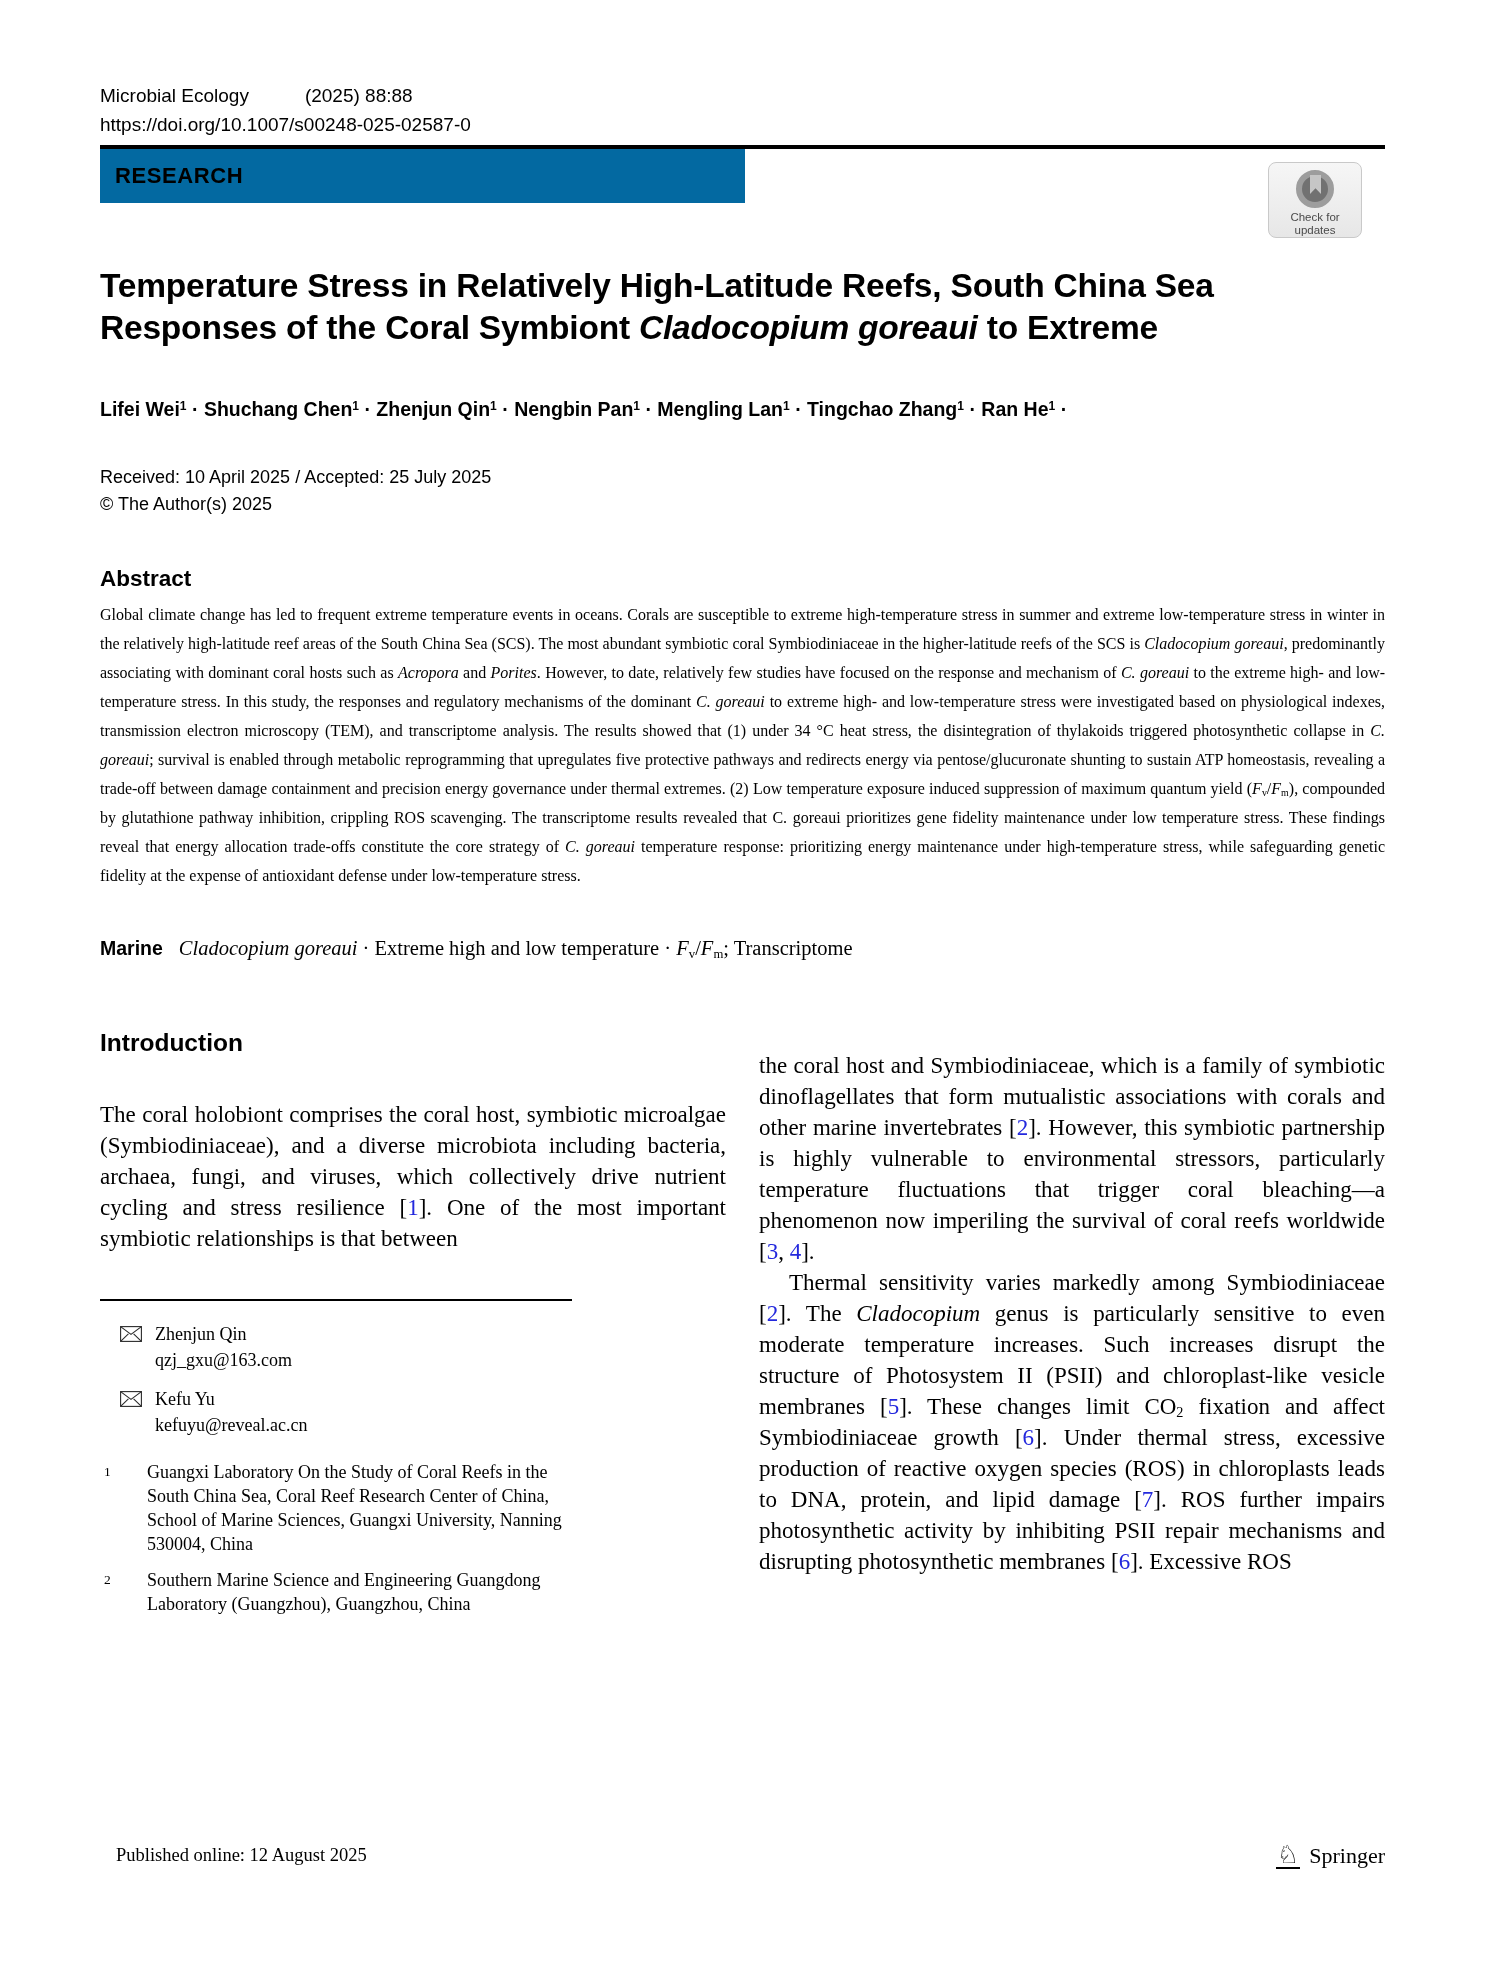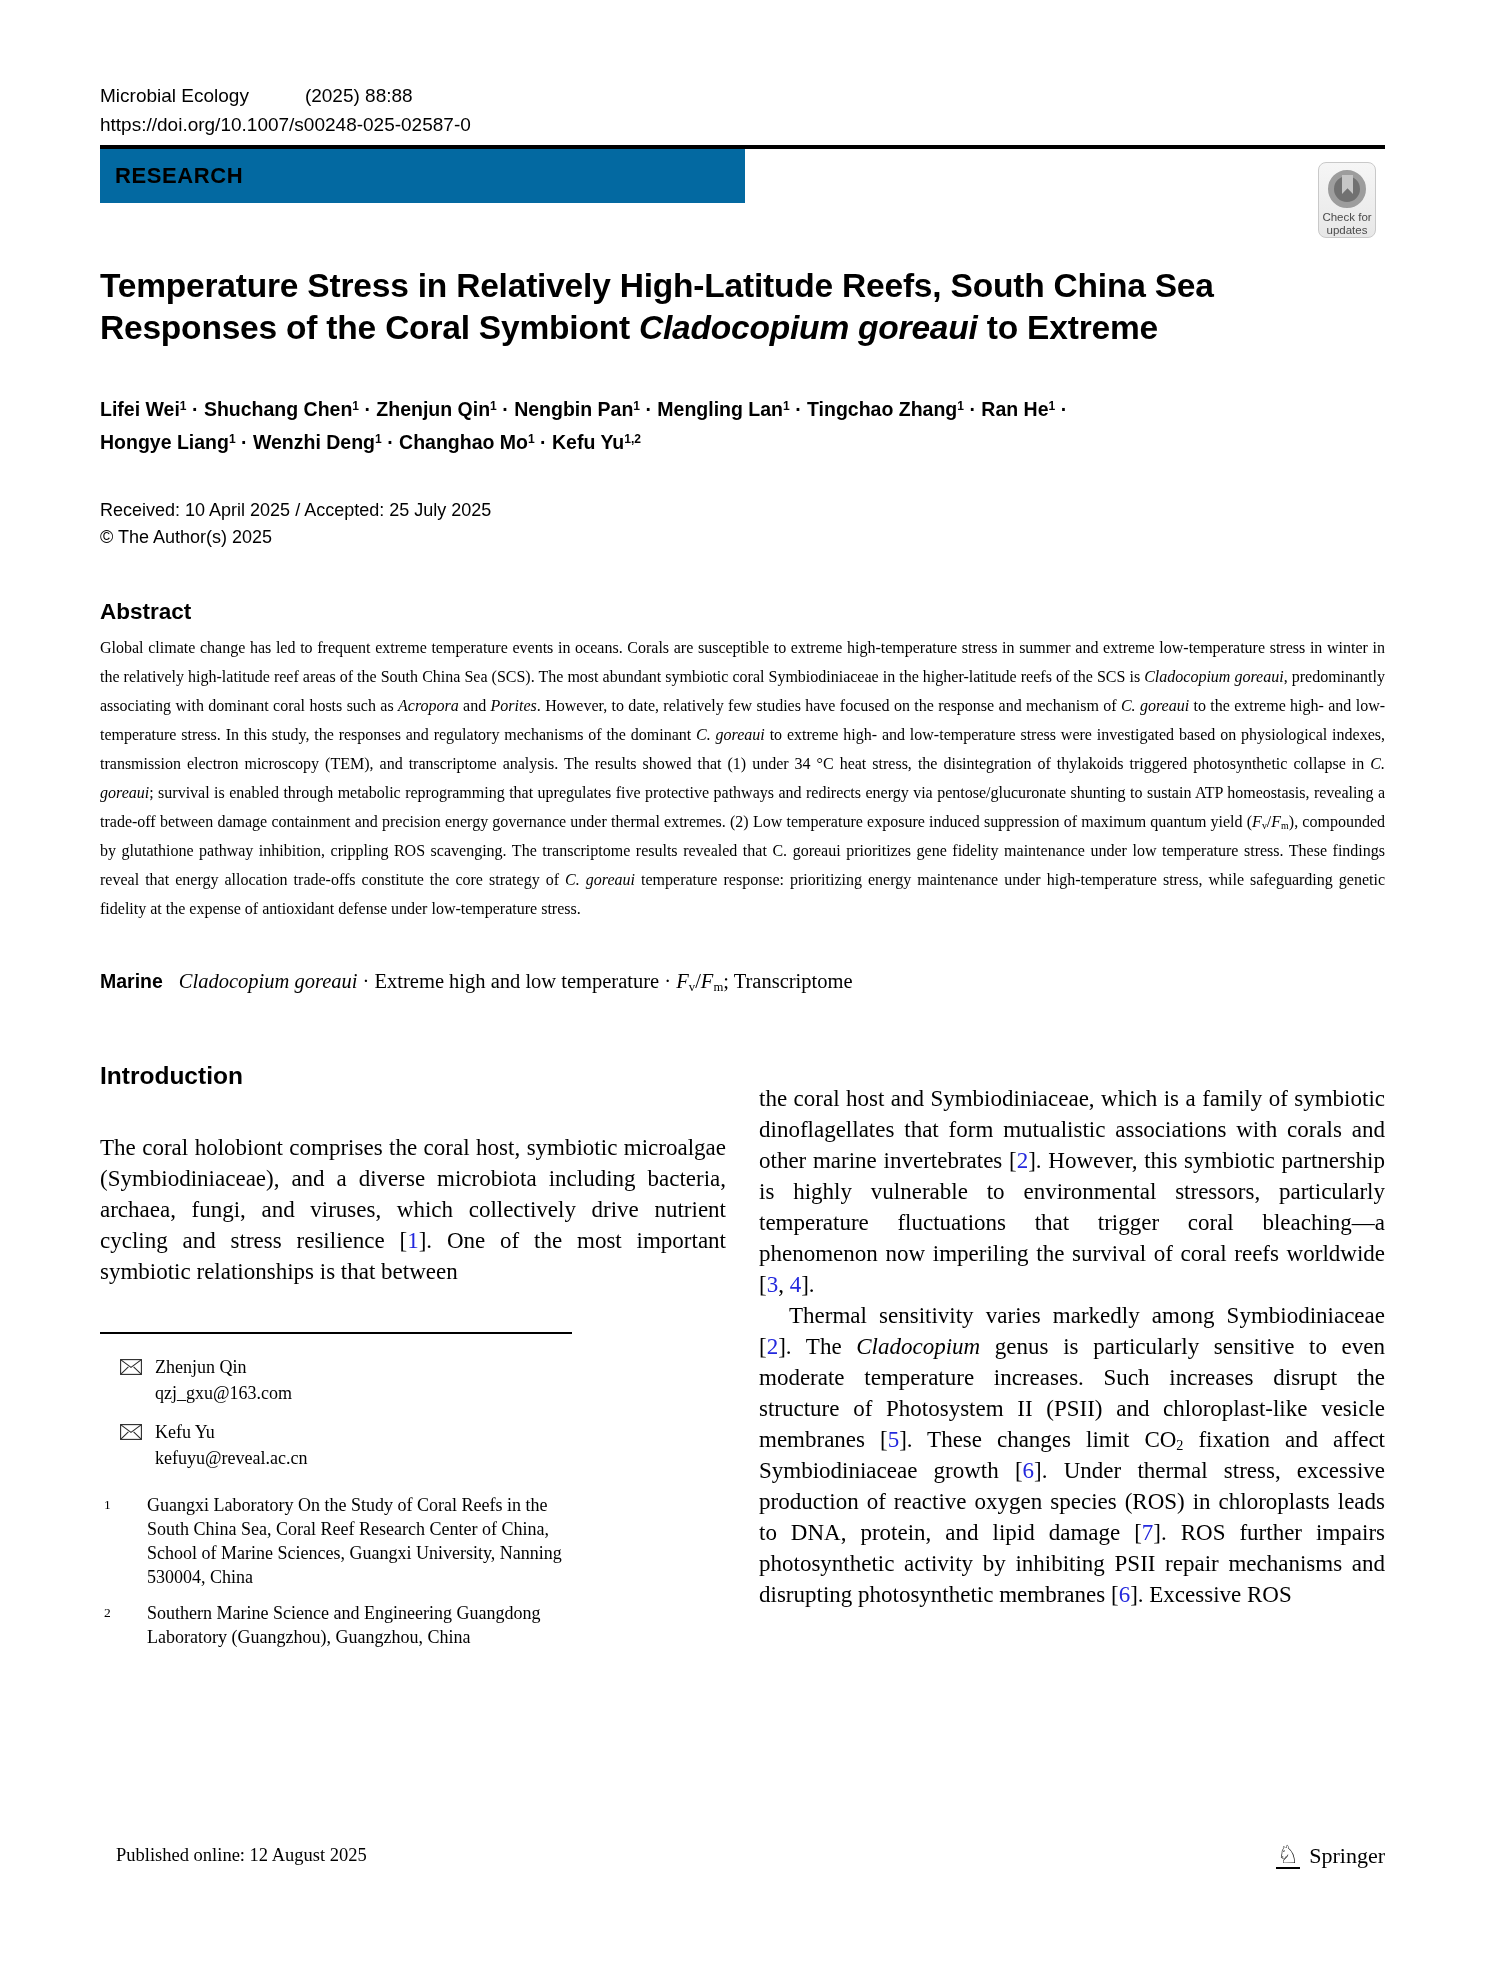--- a/index.html
+++ b/index.html
@@ -15,21 +15,21 @@
   }
   
   .journal-row{padding-top:84px;font-family:"Liberation Sans",sans-serif;font-size:19px;line-height:24px;display:flex;text-align:center;}
   .journal-issue{margin-left:56px;}
   .doi-row{margin-top:5px;font-family:"Liberation Sans",sans-serif;font-size:19px;line-height:24px;}
   .top-rule{margin-top:8px;height:4px;background:#000;}
   .banner-row{position:relative;height:54px;}
   .banner{width:645px;height:54px;background:#0369a1;display:flex;align-items:center;box-sizing:border-box;padding-left:15px;
     font-family:"Liberation Sans",sans-serif;font-weight:bold;font-size:22px;letter-spacing:0.6px;}
   
-  .check-badge{position:absolute;top:13px;right:9px;width:58px;height:76px;border:1px solid #c9c9c9;border-radius:8px;
+  .check-badge{position:absolute;top:13px;right:23px;width:94px;height:76px;border:1px solid #c9c9c9;border-radius:8px;
     background:linear-gradient(#f6f6f6,#e7e7e7);box-sizing:border-box;cursor:pointer;}
   .cfu-circle{width:26px;height:26px;border-radius:50%;background:#717171;border:6px solid #9d9d9d;margin:7px auto 3px;position:relative;}
   .cfu-bookmark{position:absolute;left:8px;top:-1px;width:11px;height:19px;background:#c6c6c6;
     clip-path:polygon(0 0,100% 0,100% 100%,50% 70%,0 100%);}
   .cfu-text{font-family:"Liberation Sans",sans-serif;font-size:11.5px;line-height:13px;color:#4a4a4a;text-align:center;}
   
   .title{margin-top:62px;font-family:"Liberation Sans",sans-serif;font-weight:bold;font-size:33.5px;line-height:42px;letter-spacing:-0.2px;}
   .authors{margin-top:44px;font-family:"Liberation Sans",sans-serif;font-weight:bold;font-size:19.5px;line-height:33px;}
   .received{margin-top:38px;font-family:"Liberation Sans",sans-serif;font-size:18px;line-height:27px;}
   
@@ -93,21 +93,20 @@
     </div>
   </div>
 
   <div class="title">
     <div><span>Temperature Stress in Relatively High-Latitude Reefs, South China Sea</span></div>
     <div><span>Responses of the Coral Symbiont </span><span class="st-i">Cladocopium goreaui</span><span> to Extreme</span></div>
   </div>
 
   <div class="authors">
     <div><span>Lifei Wei</span><span class="st-sup">1</span><span> · Shuchang Chen</span><span class="st-sup">1</span><span> · Zhenjun Qin</span><span class="st-sup">1</span><span> · Nengbin Pan</span><span class="st-sup">1</span><span> · Mengling Lan</span><span class="st-sup">1</span><span> · Tingchao Zhang</span><span class="st-sup">1</span><span> · Ran He</span><span class="st-sup">1</span><span> ·</span></div>
-    <div><span>Hongye Liang</span><span class="st-sup">1</span><span> · Wenzhi Deng</span><span class="st-sup">1</span><span> · Changhao Mo</span><span class="st-sup">1</span><span> · Kefu Yu</span><span class="st-sup">1,2</span></div>
   </div>
 
   <div class="received">
     <div>Received: 10 April 2025 / Accepted: 25 July 2025</div>
     <div>© The Author(s) 2025</div>
   </div>
 
   <div class="abstract-heading">Abstract</div>
   <div class="abstract-body"><span>Global climate change has led to frequent extreme temperature events in oceans. Corals are susceptible to extreme high-temperature stress in summer and extreme low-temperature stress in winter in the relatively high-latitude reef areas of the South China Sea (SCS). The most abundant symbiotic coral Symbiodiniaceae in the higher-latitude reefs of the SCS is </span><span class="st-i">Cladocopium goreaui</span><span>, predominantly associating with dominant coral hosts such as </span><span class="st-i">Acropora</span><span> and </span><span class="st-i">Porites</span><span>. However, to date, relatively few studies have focused on the response and mechanism of </span><span class="st-i">C. goreaui</span><span> to the extreme high- and low-temperature stress. In this study, the responses and regulatory mechanisms of the dominant </span><span class="st-i">C. goreaui</span><span> to extreme high- and low-temperature stress were investigated based on physiological indexes, transmission electron microscopy (TEM), and transcriptome analysis. The results showed that (1) under 34 °C heat stress, the disintegration of thylakoids triggered photosynthetic collapse in </span><span class="st-i">C. goreaui</span><span>; survival is enabled through metabolic reprogramming that upregulates five protective pathways and redirects energy via pentose/glucuronate shunting to sustain ATP homeostasis, revealing a trade-off between damage containment and precision energy governance under thermal extremes. (2) Low temperature exposure induced suppression of maximum quantum yield (</span><span class="st-i">F</span><span class="st-sub">v</span><span>/</span><span class="st-i">F</span><span class="st-sub">m</span><span>), compounded by glutathione pathway inhibition, crippling ROS scavenging. The transcriptome results revealed that C. goreaui prioritizes gene fidelity maintenance under low temperature stress. These findings reveal that energy allocation trade-offs constitute the core strategy of </span><span class="st-i">C. goreaui</span><span> temperature response: prioritizing energy maintenance under high-temperature stress, while safeguarding genetic fidelity at the expense of antioxidant defense under low-temperature stress.</span></div>
 

